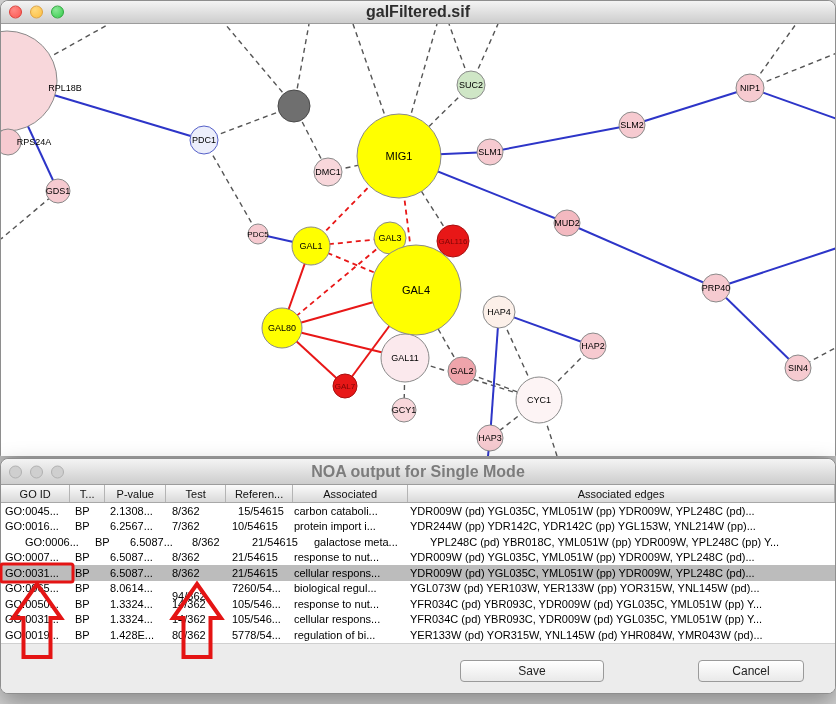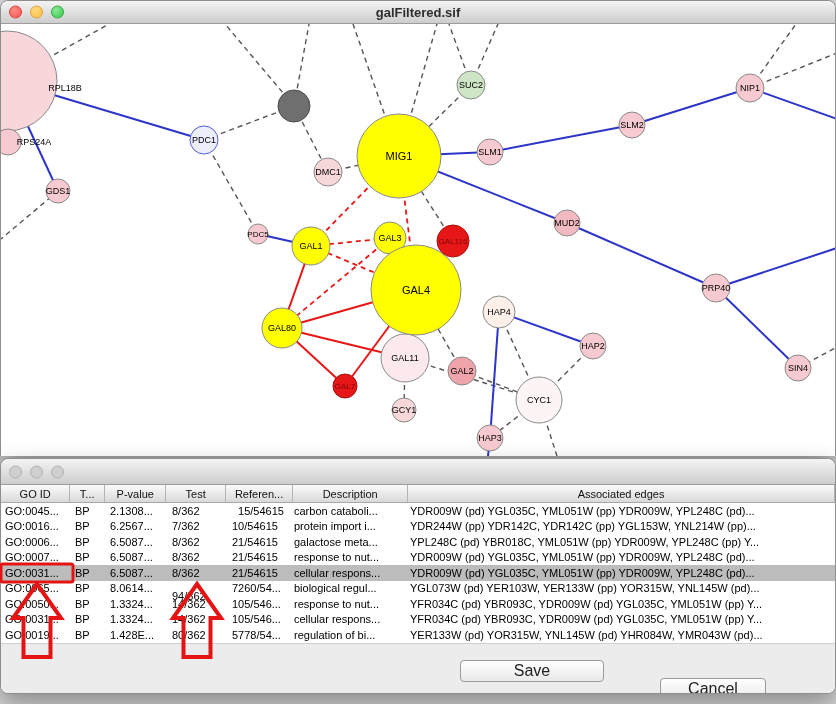--- a/index.html
+++ b/index.html
@@ -21,21 +21,21 @@
 
   .titlebar {
     position: relative;
     background: linear-gradient(#f4f4f4, #cdcdcd);
     border-bottom: 1px solid #9c9c9c;
     display: flex; align-items: center; justify-content: center;
     border-radius: 8px 8px 0 0;
   }
   #net-window .titlebar { height: 23px; }
   #result-window .titlebar { height: 26px; }
-  .titlebar .title { font-size: 13px; font-weight: bold; color: #2d2d2d; }
+  .titlebar .title { font-size: 16px; font-weight: bold; color: #2d2d2d; }
   #result-window .titlebar .title { color: #7c7c7c; }
   .lights { position: absolute; left: 8px; top: 50%; transform: translateY(-50%); display: flex; gap: 8px; }
   .light { width: 13px; height: 13px; border-radius: 50%; display: inline-block; }
   .light.close { background: radial-gradient(circle at 35% 30%, #ff8a85, #fc5650); border: 1px solid #dd3b35; }
   .light.min   { background: radial-gradient(circle at 35% 30%, #ffd97e, #fdbe40); border: 1px solid #dfa23b; }
   .light.zoom  { background: radial-gradient(circle at 35% 30%, #8be897, #35cb4b); border: 1px solid #2ca83b; }
   .light.inactive { background: #cfcfcf; border: 1px solid #b0b0b0; }
 
   #graph-svg { display: block; background: #fff; }
 
@@ -59,28 +59,28 @@
     font-size: 11px; color: #000;
     padding-left: 4px;
     white-space: nowrap; overflow: hidden;
     flex: 0 0 auto;
   }
   .btnbar { position: relative; height: 50px; background: #ececec; border-top: 1px solid #d0d0d0; }
   .btn {
     position: absolute; top: 16px; height: 22px;
     border: 1px solid #9a9a9a; border-radius: 4px;
     background: linear-gradient(#ffffff, #e9e9e9);
-    font-size: 16px; color: #222;
+    font-size: 12px; color: #222;
     font-family: "Liberation Sans", sans-serif;
     display: flex; align-items: center; justify-content: center;
     box-shadow: inset 0 1px 0 rgba(255,255,255,0.9);
     cursor: default;
   }
   #save-btn { left: 459px; width: 144px; }
-  #cancel-btn { left: 659px; width: 106px; margin-top: 18px; }
+  #cancel-btn { left: 697px; width: 106px; }
 
   #annotation-svg { position: absolute; left: 0; top: 0; z-index: 10; pointer-events: none; }
 </style>
 </head>
 <body>
 
 <div class="window" id="net-window">
   <div class="titlebar">
     <span class="lights">
       <span class="light close"></span>
@@ -200,28 +200,29 @@
     </svg>
 </div>
 
 <div class="window" id="result-window">
   <div class="titlebar">
     <span class="lights">
       <span class="light inactive"></span>
       <span class="light inactive"></span>
       <span class="light inactive"></span>
     </span>
+    <span class="title">NOA output for Single Mode</span>
   </div>
   <div class="thead" id="table-head">
       <div class="hcell" style="width: 70px;">GO ID</div>
       <div class="hcell" style="width: 35px;">T...</div>
       <div class="hcell" style="width: 62px;">P-value</div>
       <div class="hcell" style="width: 60px;">Test</div>
       <div class="hcell" style="width: 68px;">Referen...</div>
-      <div class="hcell" style="width: 116px;">Description</div>
+      <div class="hcell" style="width: 116px;">Associated</div>
       <div class="hcell" style="width: 431px;">Associated edges</div>
     </div>
   <div class="tbody" id="table-rows">
       <div class="trow">
         <div class="tcell" style="width: 70px;">GO:0045...</div>
         <div class="tcell" style="width: 35px;">BP</div>
         <div class="tcell" style="width: 62px;">2.1308...</div>
         <div class="tcell" style="width: 60px;">8/362</div>
         <div class="tcell" style="width: 62px; text-align: center;">15/54615</div>
         <div class="tcell" style="width: 116px;">carbon cataboli...</div>
@@ -230,21 +231,21 @@
       <div class="trow">
         <div class="tcell" style="width: 70px;">GO:0016...</div>
         <div class="tcell" style="width: 35px;">BP</div>
         <div class="tcell" style="width: 62px;">6.2567...</div>
         <div class="tcell" style="width: 60px;">7/362</div>
         <div class="tcell" style="width: 62px;">10/54615</div>
         <div class="tcell" style="width: 116px;">protein import i...</div>
         <div class="tcell" style="width: 431px;">YDR244W (pp) YDR142C, YDR142C (pp) YGL153W, YNL214W (pp)...</div>
       </div>
       <div class="trow">
-        <div class="tcell" style="width: 70px;">GO:0006...</div>
+        <div class="tcell" style="width: 70px; margin-left: 20px;">GO:0006...</div>
         <div class="tcell" style="width: 35px;">BP</div>
         <div class="tcell" style="width: 62px;">6.5087...</div>
         <div class="tcell" style="width: 60px;">8/362</div>
         <div class="tcell" style="width: 62px;">21/54615</div>
         <div class="tcell" style="width: 116px;">galactose meta...</div>
         <div class="tcell" style="width: 431px;">YPL248C (pd) YBR018C, YML051W (pp) YDR009W, YPL248C (pp) Y...</div>
       </div>
       <div class="trow">
         <div class="tcell" style="width: 70px;">GO:0007...</div>
         <div class="tcell" style="width: 35px;">BP</div>

